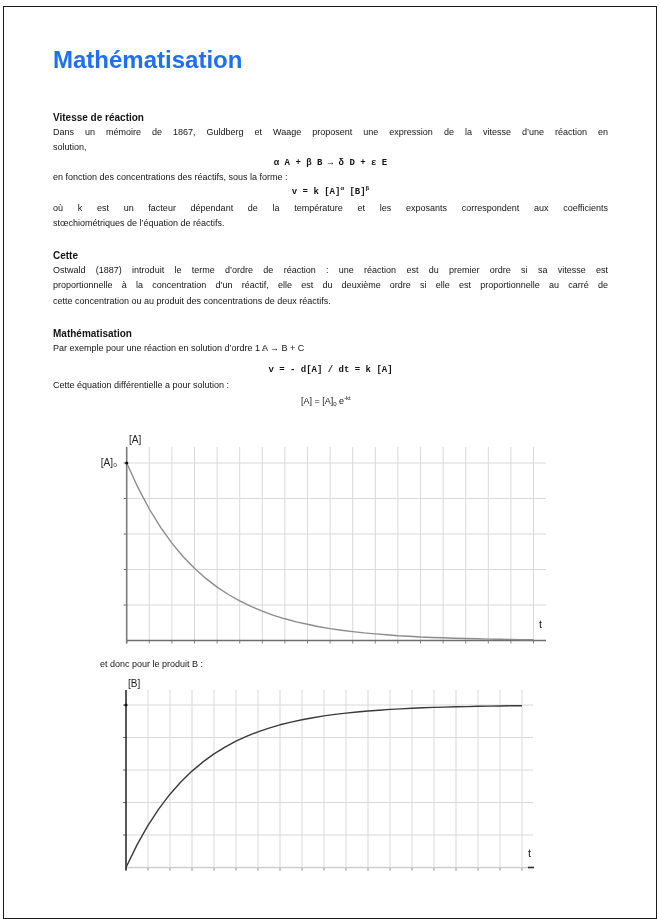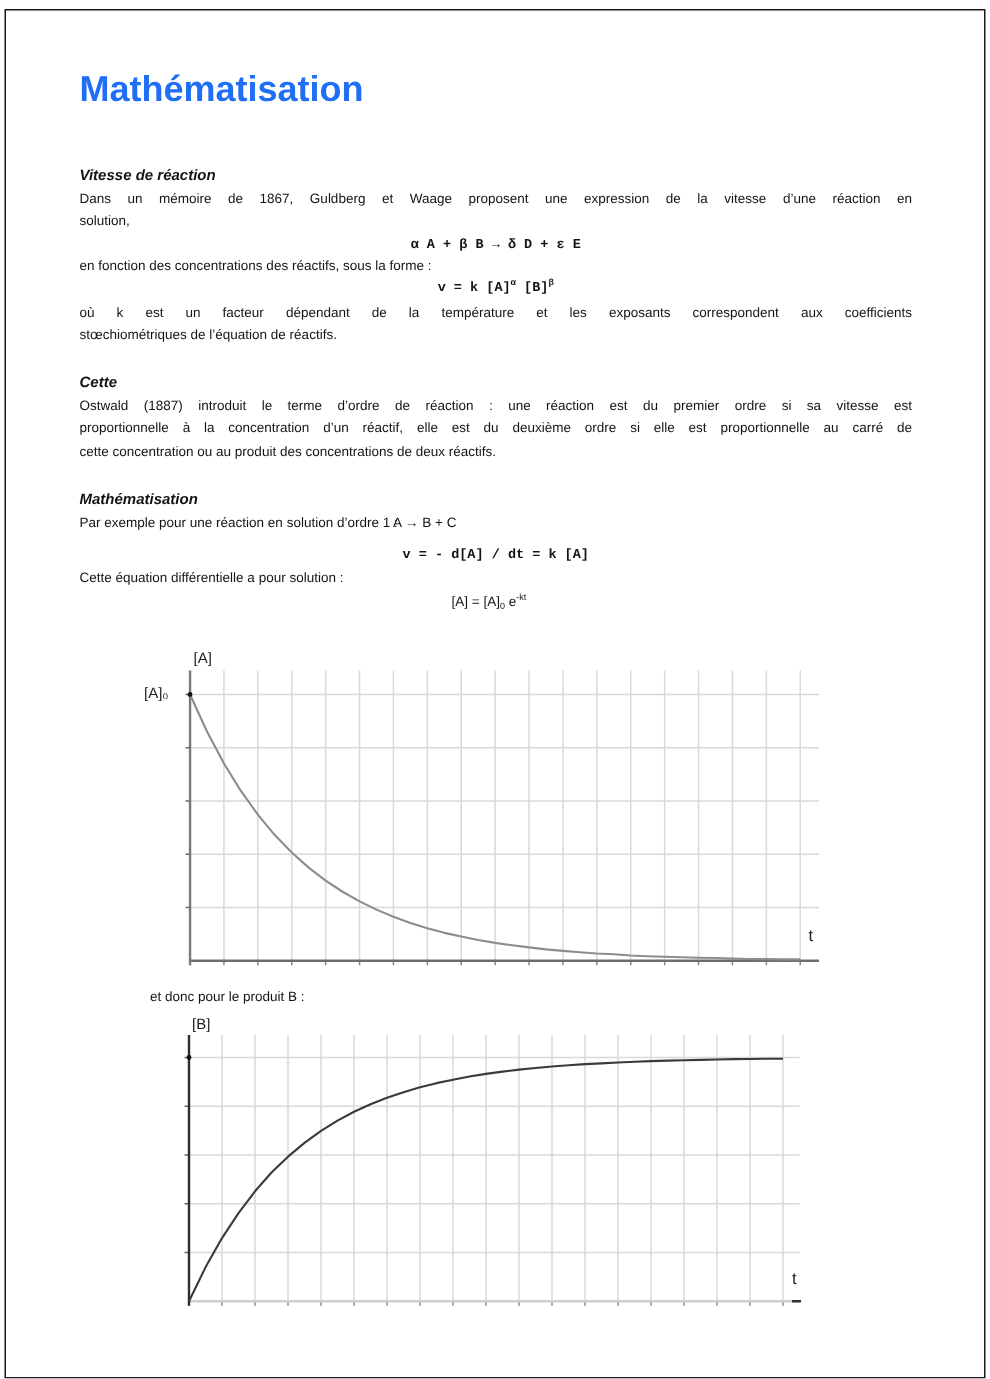--- a/index.html
+++ b/index.html
@@ -15,21 +15,21 @@
     position: absolute; left: 53px; top: 46px; font-size: 24px; line-height: 28px;
     font-weight: bold; color: #1f6ef3; white-space: nowrap;
   }
   .ln {
     position: absolute; left: 53px; font-size: 9px; line-height: 15px; white-space: nowrap;
   }
   .just {
     width: 555px; white-space: normal; text-align: justify; text-align-last: justify;
   }
   .ctr { width: 555px; text-align: center; font-weight: bold; font-family: Liberation Mono, monospace; }
-  .h { font-size: 10px; font-weight: bold; font-style: italic; }
+  .h { font-size: 10px; font-weight: bold; }
   b, .b { font-weight: normal; }
   sup { font-size: 6px; vertical-align: 4px; line-height: 0; }
   sub { font-size: 6px; vertical-align: -2px; line-height: 0; }
   .chart-svg { position: absolute; left: 0; top: 0; width: 660px; height: 919px; pointer-events: none; }
   .chart-label { position: absolute; font-size: 10px; line-height: 12px; white-space: nowrap; color: #222; }
   .axis-t { font-size: 11px; }
 </style>
 </head>
 <body>
 
@@ -105,21 +105,21 @@
     <line x1="123.7" y1="569.5" x2="126.7" y2="569.5" stroke="#666" stroke-width="1"></line>
     <line x1="123.7" y1="534" x2="126.7" y2="534" stroke="#666" stroke-width="1"></line>
     <line x1="123.7" y1="498.5" x2="126.7" y2="498.5" stroke="#666" stroke-width="1"></line>
     <line x1="123.7" y1="463" x2="126.7" y2="463" stroke="#666" stroke-width="1"></line>
     <line x1="126.7" y1="640.5" x2="546" y2="640.5" stroke="#6e6e6e" stroke-width="1.6"></line>
     <line x1="126.7" y1="447" x2="126.7" y2="643.5" stroke="#7a7a7a" stroke-width="1.6"></line>
     <polyline points="126.7,463.0 138.0,487.7 149.3,509.0 160.6,527.3 171.9,543.1 183.2,556.7 194.5,568.3 205.8,578.4 217.1,587.1 228.4,594.5 239.7,600.9 251.0,606.4 262.3,611.2 273.6,615.3 284.9,618.8 296.2,621.9 307.5,624.3 318.8,626.7 330.1,628.6 341.4,630.2 352.7,631.6 364.0,632.9 375.3,633.9 386.6,634.8 397.9,635.7 409.2,636.2 420.5,637.0 431.8,637.5 443.1,637.8 454.4,638.2 465.7,638.5 477.0,638.7 488.3,639.1 499.6,639.3 510.9,639.4 522.2,639.6 533.5,639.6" fill="none" stroke="#8c8c8c" stroke-width="1.4" stroke-linejoin="round"></polyline>
     <circle cx="126.7" cy="463" r="1.6" fill="#111"></circle>
   </svg>
 <div class="chart-label" style="left:129px; top:434px">[A]</div>
-<div class="chart-label" style="left:96px; top:457px; width:26px; text-align:left">[A]₀</div>
+<div class="chart-label" style="left:96px; top:457px; width:26px; text-align:center">[A]₀</div>
 <div class="chart-label axis-t" style="left:539px; top:618px">t</div>
 
 <div class="ln" style="top:656.5px; left:100px">et donc pour le produit B :</div>
 
 <svg class="chart-svg" viewBox="0 0 660 919">
     <line x1="148" y1="690" x2="148" y2="867.5" stroke="#d9d9d9" stroke-width="1"></line>
     <line x1="170" y1="690" x2="170" y2="867.5" stroke="#d9d9d9" stroke-width="1"></line>
     <line x1="192" y1="690" x2="192" y2="867.5" stroke="#d9d9d9" stroke-width="1"></line>
     <line x1="214" y1="690" x2="214" y2="867.5" stroke="#d9d9d9" stroke-width="1"></line>
     <line x1="236" y1="690" x2="236" y2="867.5" stroke="#d9d9d9" stroke-width="1"></line>

